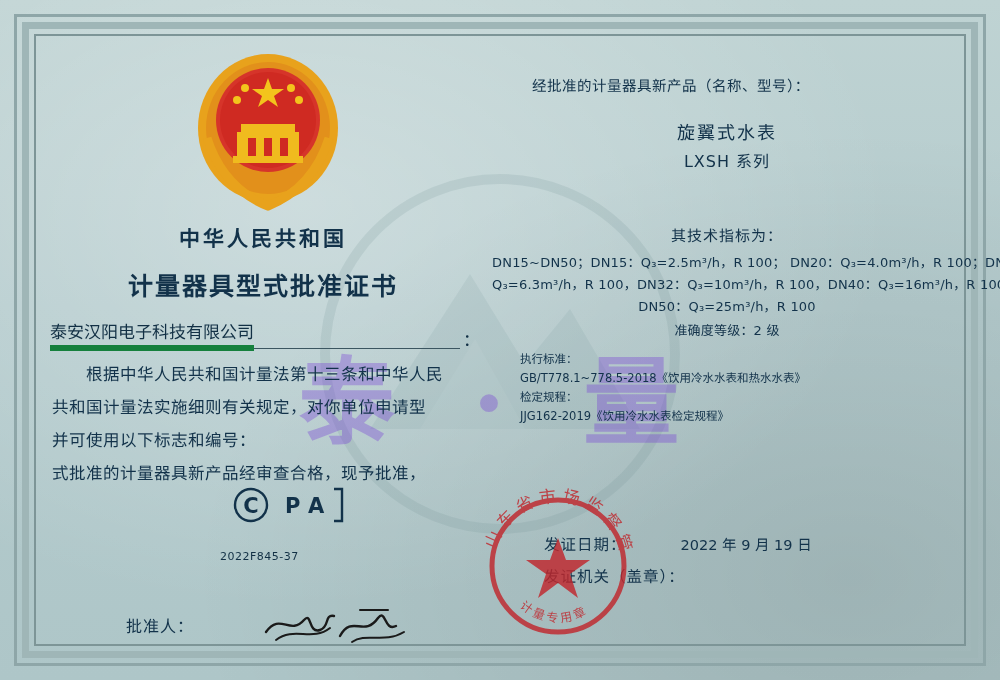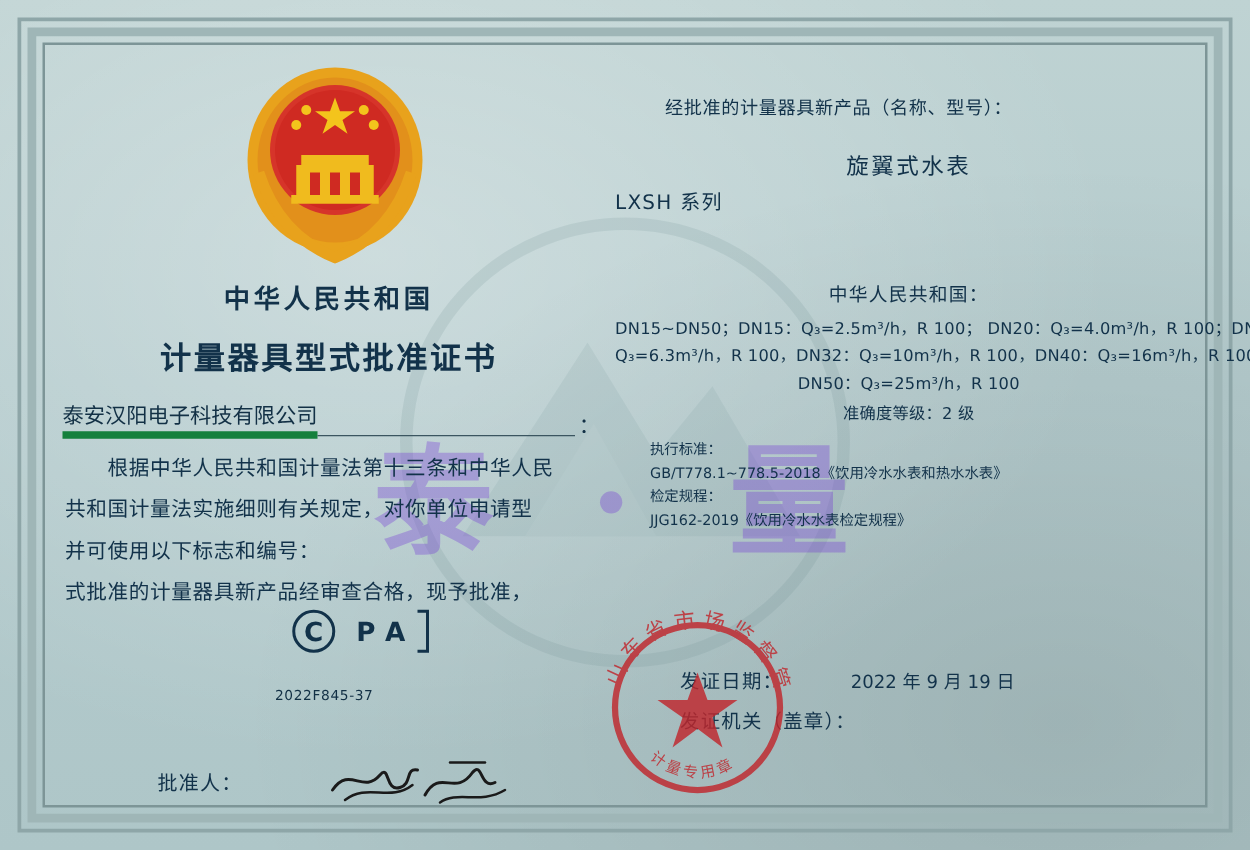--- a/index.html
+++ b/index.html
@@ -228,21 +228,21 @@
     text-align: center;
     font-family: "DejaVu Sans", sans-serif;
     font-size: 18px;
     color: #12324a;
     letter-spacing: 2px;
   }
   #product-model {
     position: absolute;
     left: 0; top: 96px;
     width: 470px;
-    text-align: left;
+    text-align: center;
     font-family: "DejaVu Sans", sans-serif;
     font-size: 16px;
     color: #12324a;
     letter-spacing: 1px;
   }
 
   #spec-title {
     position: absolute;
     left: 0; top: 172px;
     width: 470px;
@@ -404,21 +404,21 @@
       </svg>
     </div>
   </div>
 
   <div id="right-col">
 
     <div id="product-name">旋翼式水表</div>
     <div id="product-header">经批准的计量器具新产品（名称、型号）：</div>
     <div id="product-model">LXSH 系列</div>
 
-    <div id="spec-title">中华人民共和国：</div>
+    <div id="spec-title">其技术指标为：</div>
     <div class="spec-line" id="spec-line-1">DN15~DN50；DN15：Q₃=2.5m³/h，R 100；  DN20：Q₃=4.0m³/h，R 100；DN25：</div>
     <div class="spec-line" id="spec-line-2">Q₃=6.3m³/h，R 100，DN32：Q₃=10m³/h，R 100，DN40：Q₃=16m³/h，R 100，</div>
     <div class="spec-line" id="spec-line-3">DN50：Q₃=25m³/h，R 100</div>
     <div class="spec-line" id="spec-accuracy">准确度等级：2 级</div>
 
     <div id="standards">
       <div class="row">执行标准：</div>
       <div class="row">GB/T778.1~778.5-2018《饮用冷水水表和热水水表》</div>
       <div class="row">检定规程：</div>
       <div class="row">JJG162-2019《饮用冷水水表检定规程》</div>

